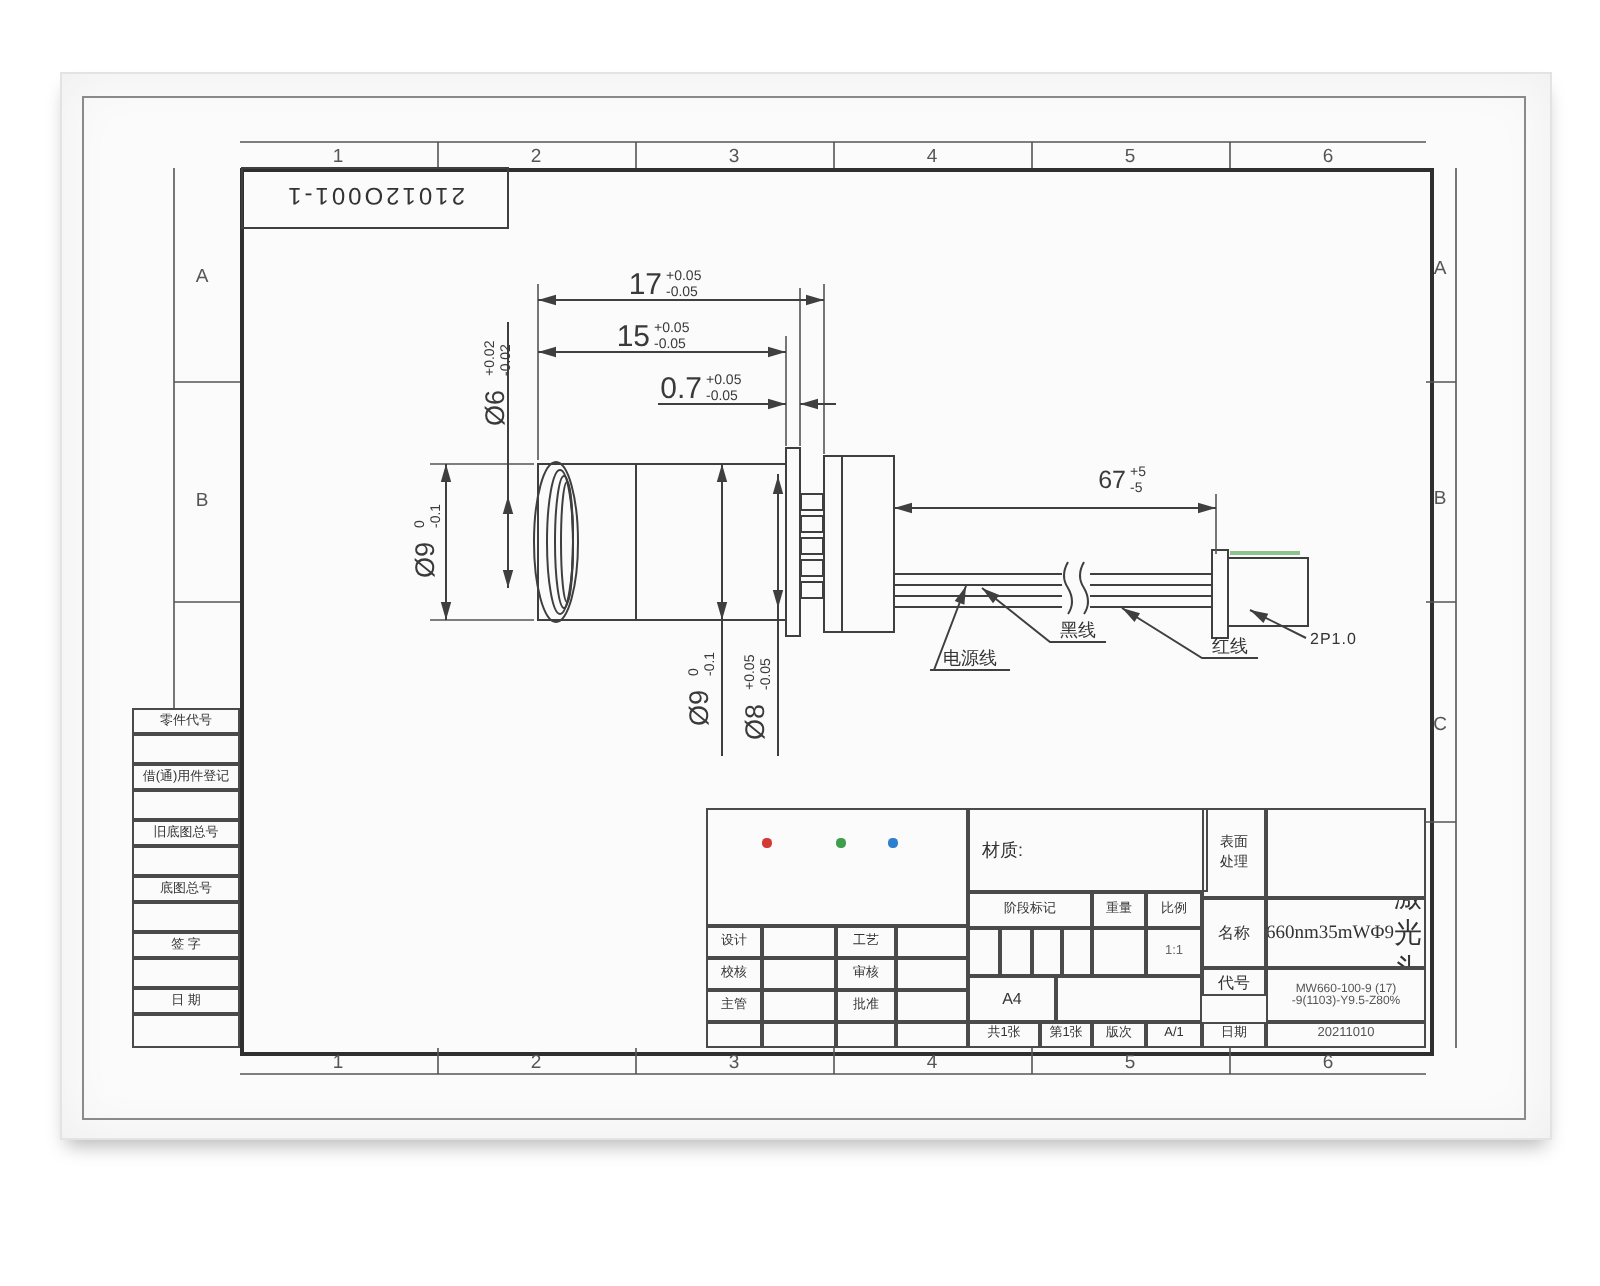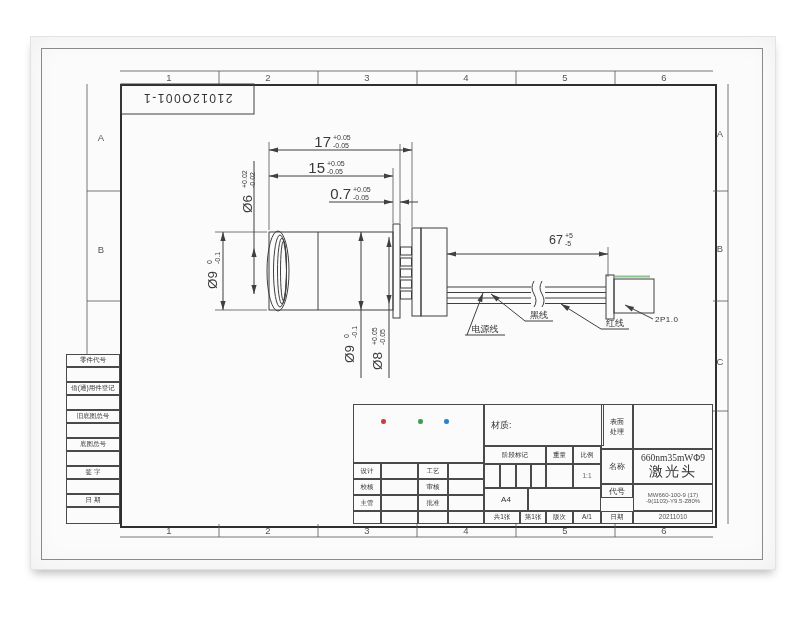--- a/index.html
+++ b/index.html
@@ -97,21 +97,21 @@
   <div class="cell" style="left:453px;top:451px;width:44px;height:23px;font-size:8px;font-weight:normal;">A4</div>
   <div class="cell" style="left:497px;top:451px;width:73px;height:23px;"></div>
   <div class="cell small" style="left:453px;top:474px;width:36px;height:13px;">共1张</div>
   <div class="cell small" style="left:489px;top:474px;width:26px;height:13px;">第1张</div>
   <div class="cell small" style="left:515px;top:474px;width:27px;height:13px;">版次</div>
   <div class="cell small" style="left:542px;top:474px;width:28px;height:13px;">A/1</div>
 
   <div class="cell" style="left:570px;top:367px;width:32px;height:45px;font-size:7px;white-space:pre-line;text-align:center;"><span style="width:16px;display:inline-block;line-height:1.3;">表面处理</span></div>
   <div class="cell" style="left:602px;top:367px;width:80px;height:45px;"></div>
   <div class="cell" style="left:570px;top:412px;width:32px;height:35px;font-size:8px;">名称</div>
-  <div class="cell" style="left:602px;top:412px;width:80px;height:35px;flex-direction:column;font-family:'Liberation Serif',serif;">
+  <div class="cell" style="left:602px;top:412px;width:80px;height:35px;flex-direction:row;font-family:'Liberation Serif',serif;">
      <span style="font-size:9.5px;">660nm35mWΦ9</span>
      <span style="font-size:14px;letter-spacing:2px;">激光头</span>
   </div>
   <div class="cell" style="left:570px;top:447px;width:32px;height:14px;font-size:8px;">代号</div>
   <div class="cell" style="left:602px;top:447px;width:80px;height:27px;flex-direction:column;font-size:6px;color:#555;">
      <span>MW660-100-9 (17)</span>
      <span>-9(1103)-Y9.5-Z80%</span>
   </div>
   <div class="cell small" style="left:570px;top:474px;width:32px;height:13px;">日期</div>
   <div class="cell small" style="left:602px;top:474px;width:80px;height:13px;color:#555;">20211010</div>

